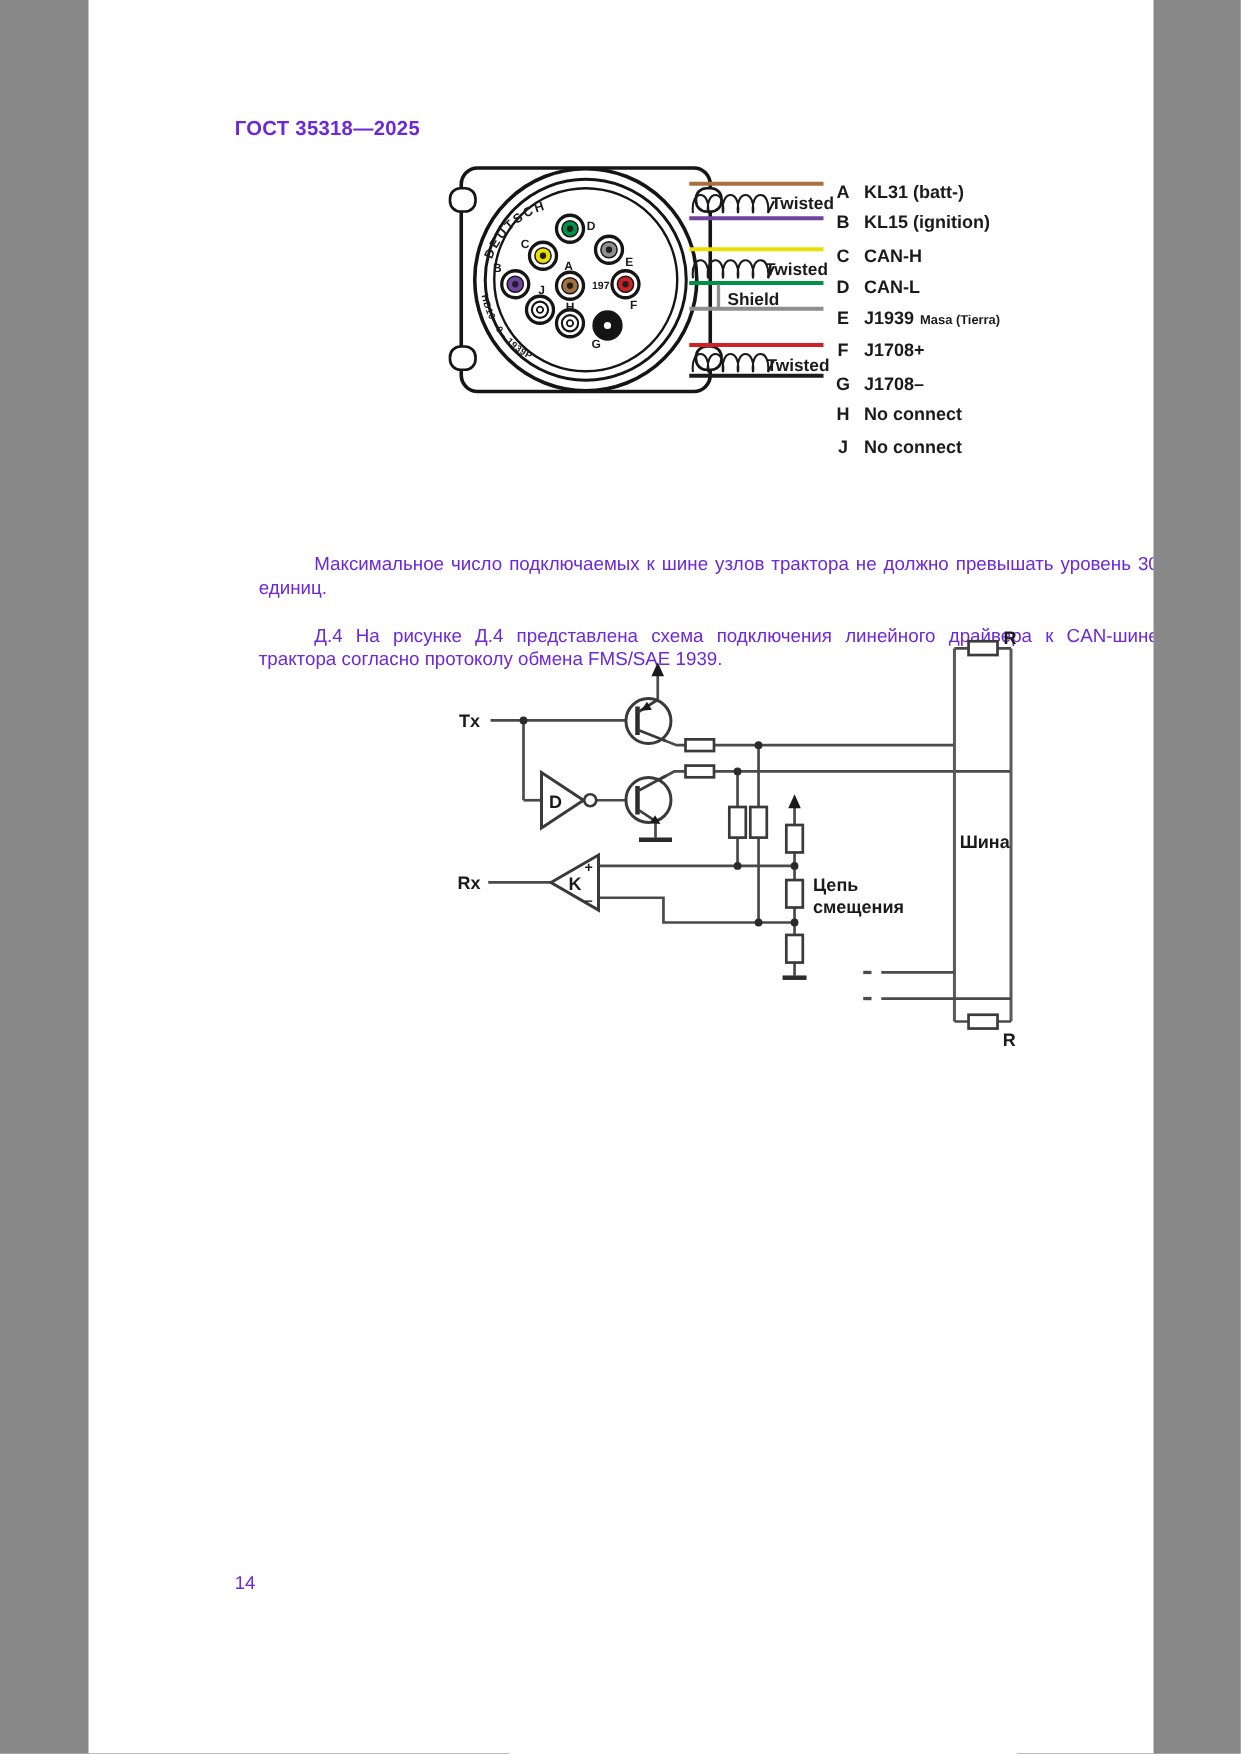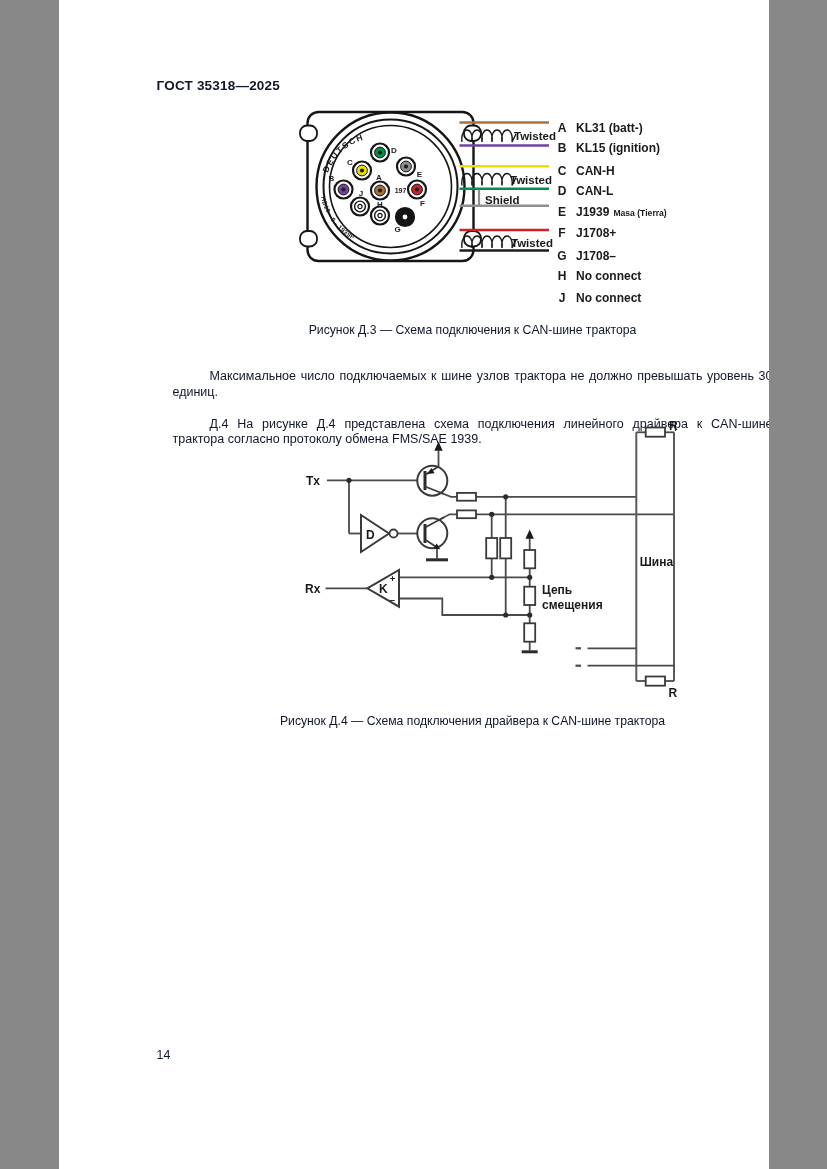--- a/index.html
+++ b/index.html
@@ -1,17 +1,17 @@
 <!DOCTYPE html>
 <html><head>
 <meta charset="utf-8">
 <style>
   html,body{margin:0;padding:0;background:#888;}
   .page{position:relative;width:710px;height:1169px;background:#ffffff;margin:0 auto;
-        font-family:"Liberation Sans",sans-serif;color:#0f172a;overflow:hidden;}
+        font-family:"Liberation Sans",sans-serif;color:#6d28d9;overflow:hidden;}
   .hdr{position:absolute;left:98px;top:78px;font-size:13.5px;font-weight:700;letter-spacing:.2px;}
   .fig-svg{position:absolute;}
   .caption{position:absolute;left:98px;width:632px;text-align:center;font-size:12.2px;}
   .bodyblock{position:absolute;left:98px;width:632px;font-size:12.5px;line-height:15.8px;text-align:justify;}
   .bodyblock p{margin:16px;text-indent:37px;}
   .pgnum{position:absolute;left:98px;top:1048px;font-size:12.4px;text-align:right;}
   
   text{font-family:"Liberation Sans",sans-serif;fill:#1a1a1a;}
   .pinletter{font-size:12px;font-weight:700;}
   .pindesc{font-size:12px;font-weight:700;}
@@ -155,21 +155,20 @@
       <text class="pindesc" x="517" y="237.3">J1708+</text>
       <text class="pinletter" text-anchor="middle" x="503" y="259.8">G</text>
       <text class="pindesc" x="517" y="259.8">J1708–</text>
       <text class="pinletter" text-anchor="middle" x="503" y="280.3">H</text>
       <text class="pindesc" x="517" y="280.3">No connect</text>
       <text class="pinletter" text-anchor="middle" x="503" y="301.8">J</text>
       <text class="pindesc" x="517" y="301.8">No connect</text>
     </g>
   </svg>
 
-  <div class="caption" style="top:323px">Рисунок Д.3 — Схема подключения к CAN-шине трактора</div>
 
   <div class="bodyblock" style="top:353px">
     <p>Максимальное число подключаемых к шине узлов трактора не должно превышать уровень 30 единиц.</p>
     <p>Д.4  На рисунке Д.4 представлена схема подключения линейного драйвера к CAN-шине трактора согласно протоколу обмена FMS/SAE 1939.</p>
   </div>
 
   <svg class="fig-svg" style="left:238px;top:413px" width="392" height="292" viewBox="238 413 392 292">
 
     <g stroke="#4a4a4a" stroke-width="1.8" fill="none">
       <line x1="268" y1="480.3" x2="366" y2="480.3"></line>
@@ -273,20 +272,19 @@
 
     <text class="circ-lbl" x="247" y="484.5">Tx</text>
     <text class="circ-lbl" x="246" y="592.8">Rx</text>
     <text class="circ-lbl" x="483" y="594">Цепь</text>
     <text class="circ-lbl" x="483" y="608.5">смещения</text>
     <text class="circ-lbl" text-anchor="middle" x="597.5" y="565.5">Шина</text>
     <text class="circ-lbl" x="610" y="429.5">R</text>
     <text class="circ-lbl" x="609.5" y="697">R</text>
   </svg>
 
-  <div class="caption" style="top:714px">Рисунок Д.4 — Схема подключения драйвера к CAN-шине трактора</div>
 
   <div class="bodyblock" style="top:746px">
   </div>
 
   <div class="pgnum">14</div>
 
 </div>
 
 </body></html>

